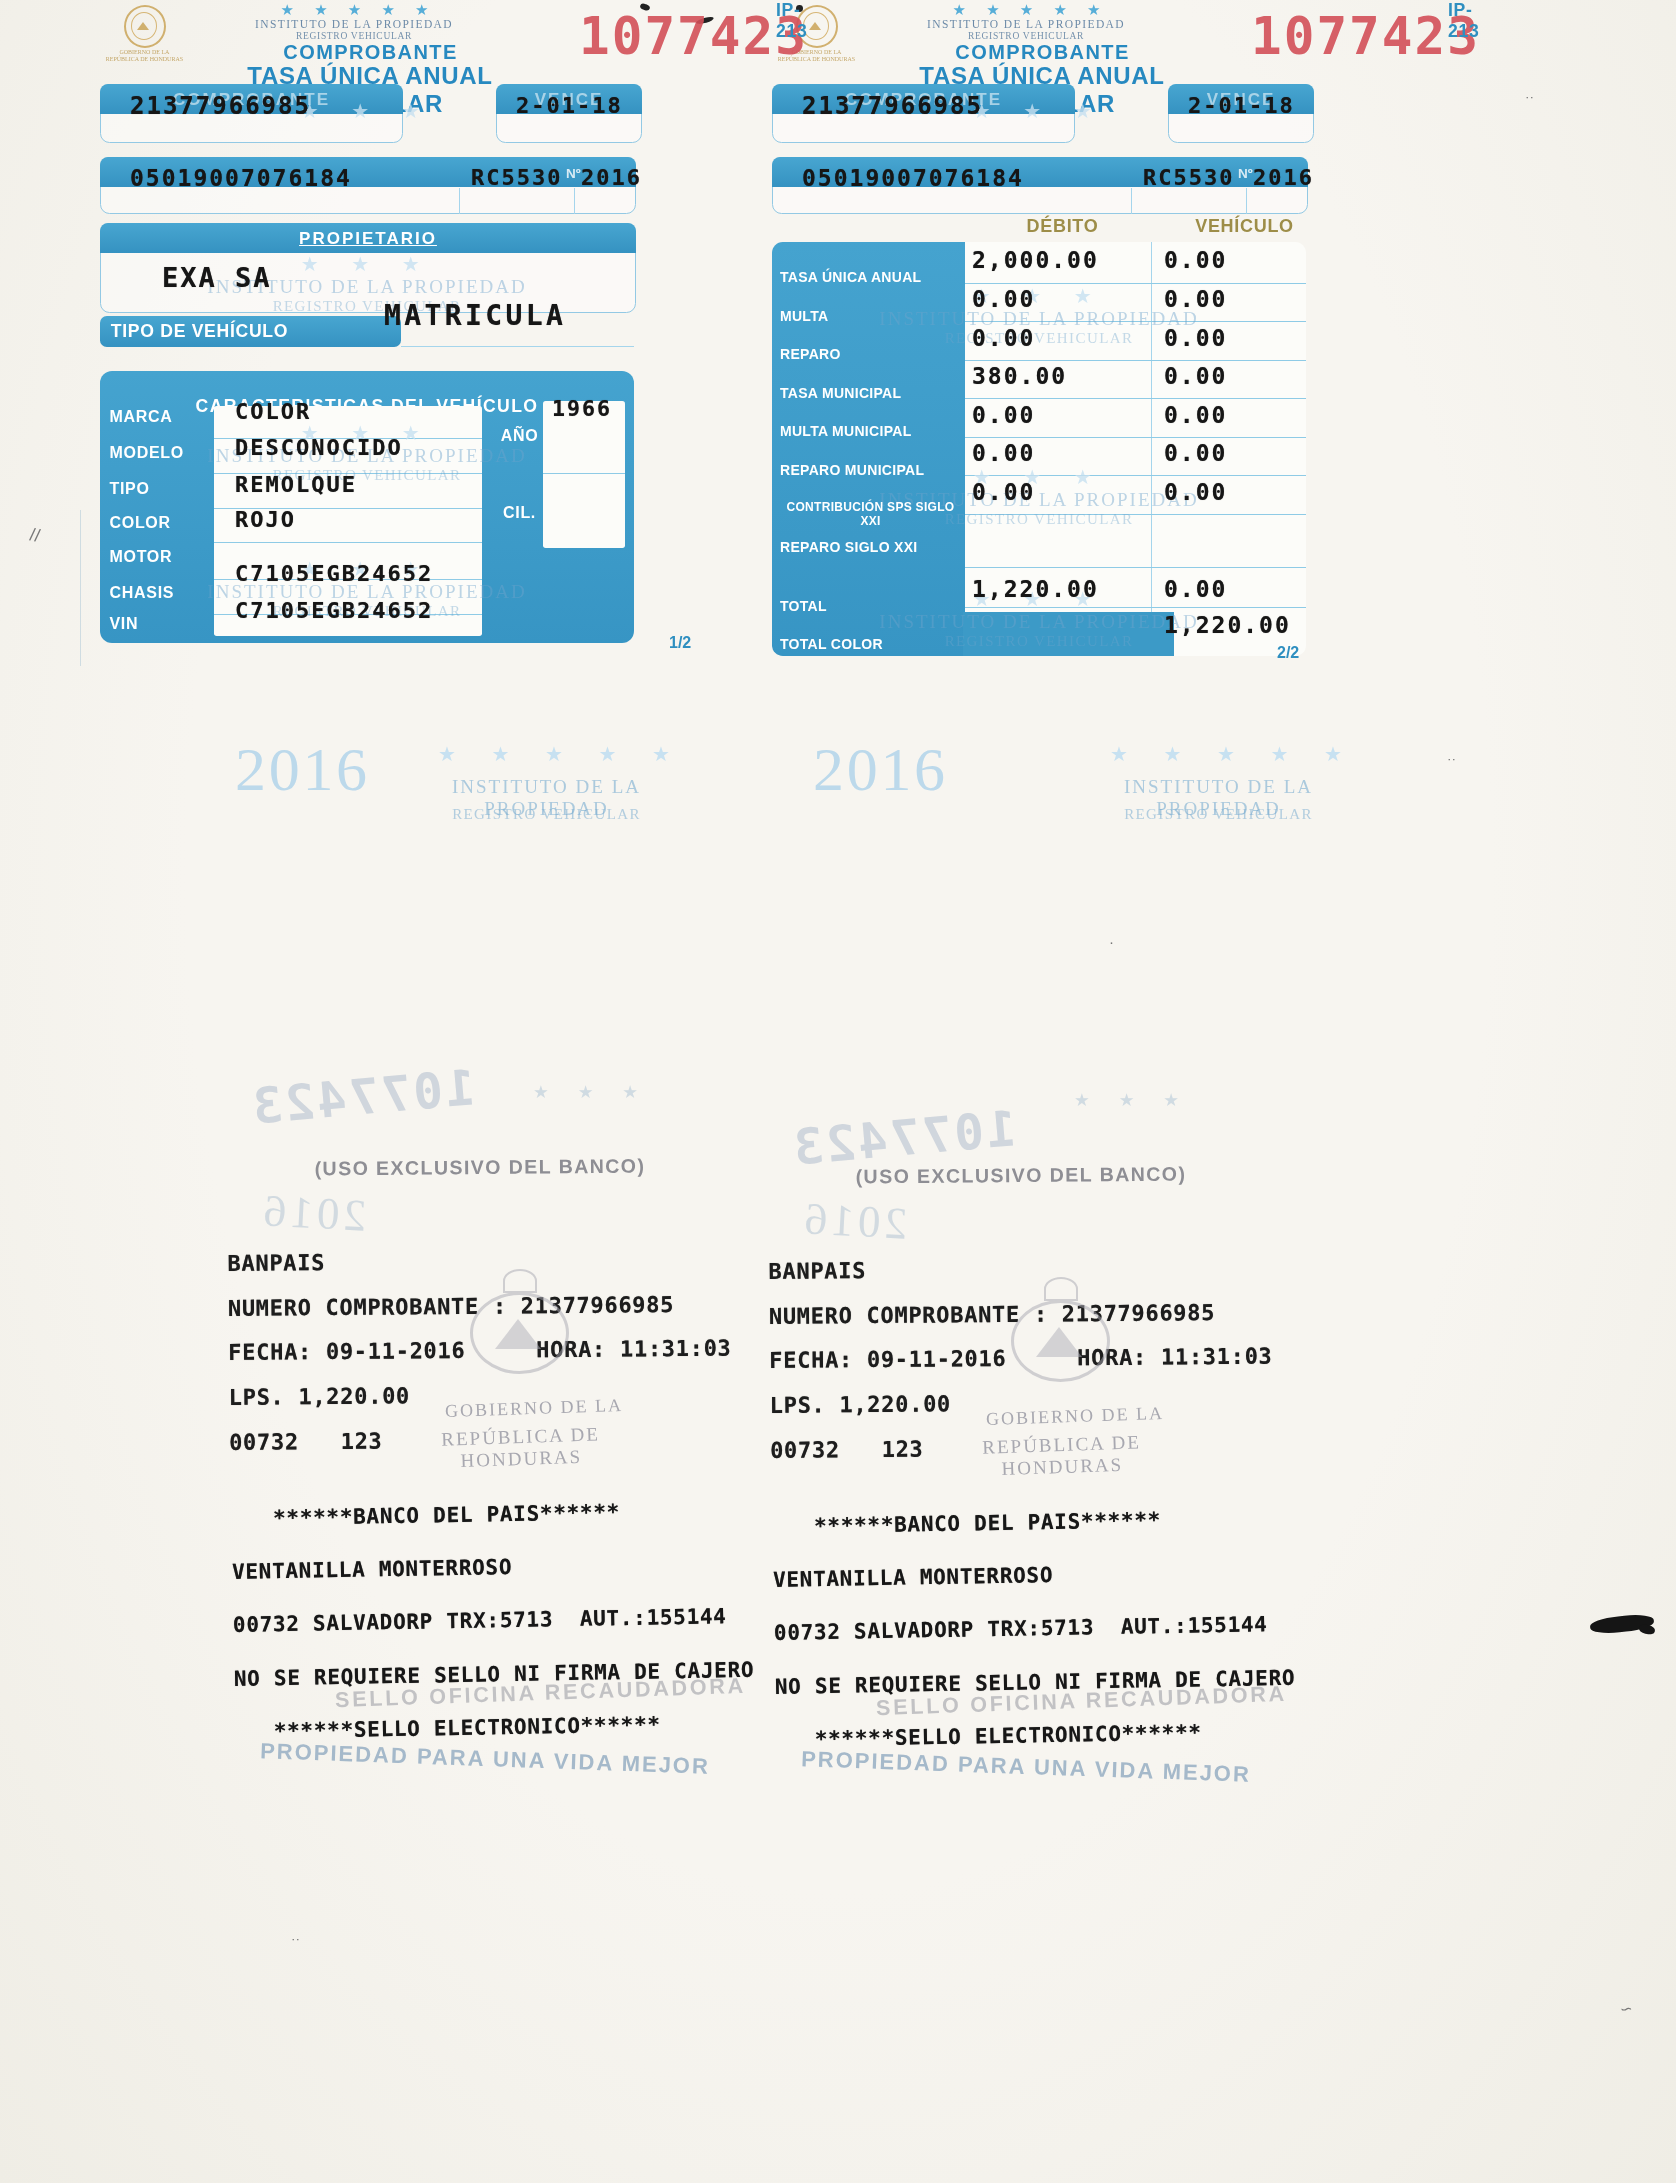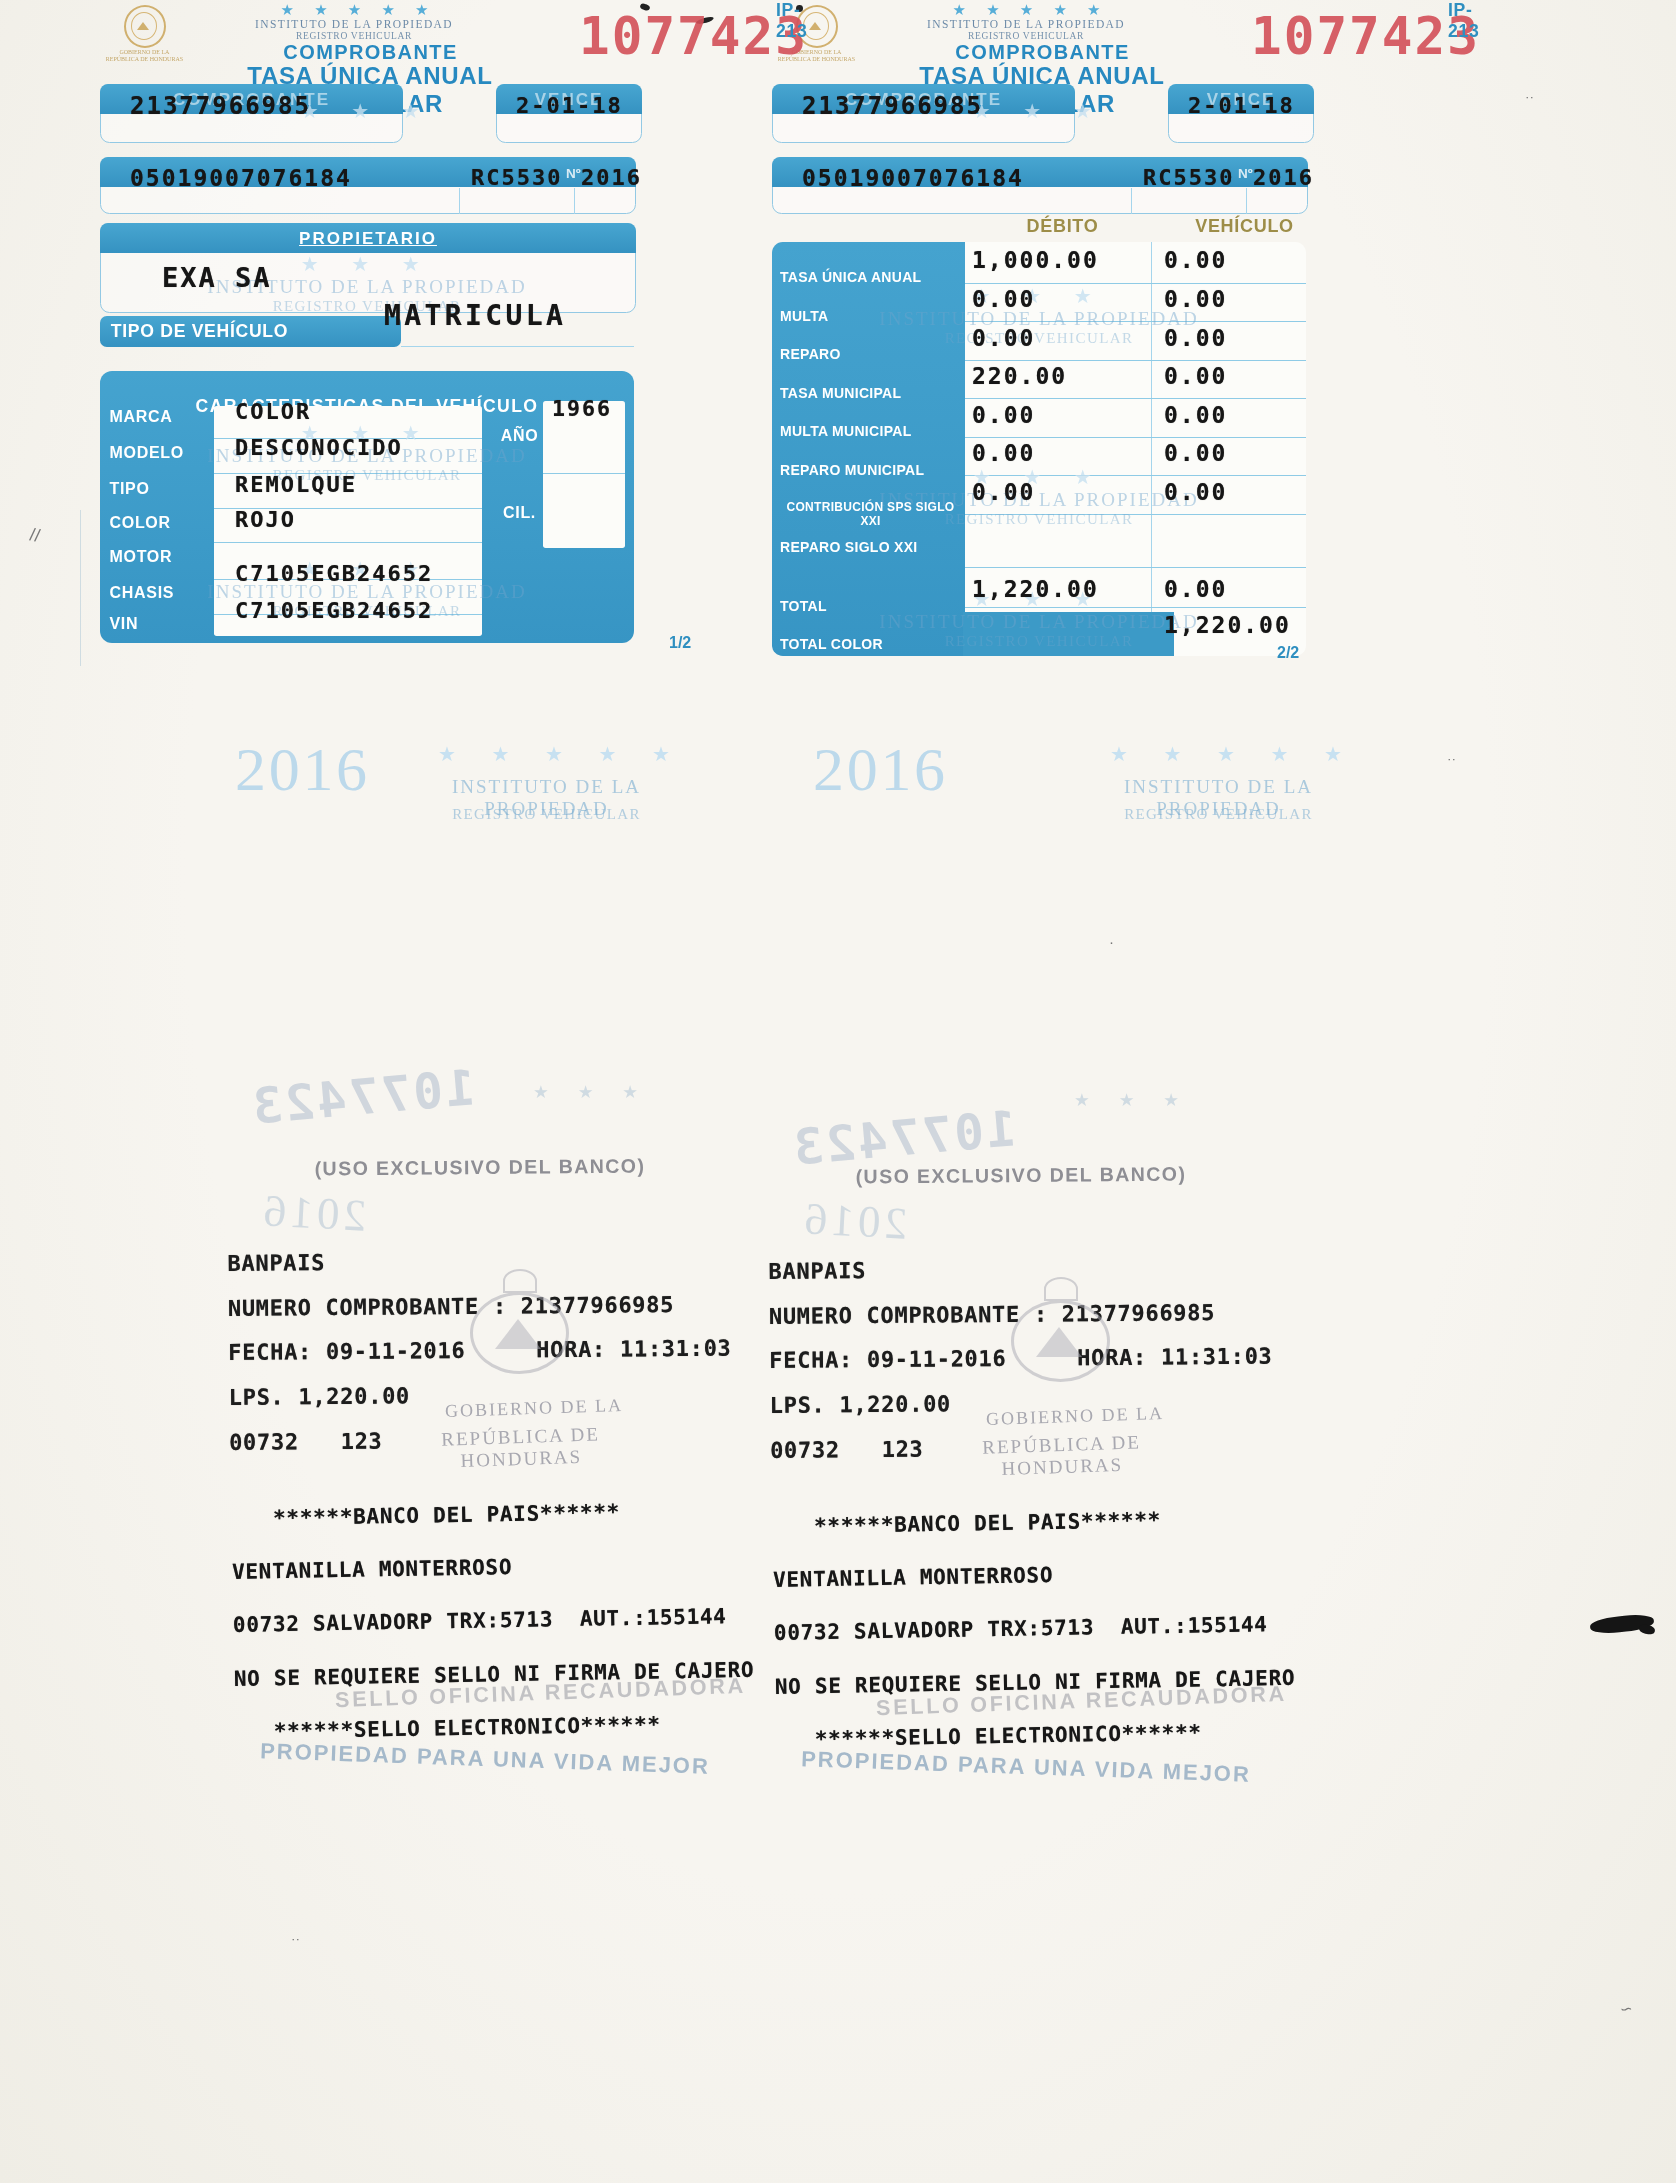--- a/index.html
+++ b/index.html
@@ -271,24 +271,24 @@
   <div class="amt-label al0">TASA ÚNICA ANUAL</div>
   <div class="amt-label al1">MULTA</div>
   <div class="amt-label al2">REPARO</div>
   <div class="amt-label al3">TASA MUNICIPAL</div>
   <div class="amt-label al4">MULTA MUNICIPAL</div>
   <div class="amt-label al5">REPARO MUNICIPAL</div>
   <div class="amt-label al6">CONTRIBUCIÓN SPS SIGLO XXI</div>
   <div class="amt-label al7">REPARO SIGLO XXI</div>
   <div class="amt-label al8">TOTAL</div>
   <div class="amt-label al9">TOTAL COLOR</div>
-  <div class="stamp amt-val adx ad0">1,000.00</div>
+  <div class="stamp amt-val adx ad0">2,000.00</div>
   <div class="stamp amt-val adx ad1">0.00</div>
   <div class="stamp amt-val adx ad2">0.00</div>
-  <div class="stamp amt-val adx ad3">220.00</div>
+  <div class="stamp amt-val adx ad3">380.00</div>
   <div class="stamp amt-val adx ad4">0.00</div>
   <div class="stamp amt-val adx ad5">0.00</div>
   <div class="stamp amt-val adx ad6">0.00</div>
   <div class="stamp amt-val adx ad8">1,220.00</div>
   <div class="stamp amt-val acx ac0">0.00</div>
   <div class="stamp amt-val acx ac1">0.00</div>
   <div class="stamp amt-val acx ac2">0.00</div>
   <div class="stamp amt-val acx ac3">0.00</div>
   <div class="stamp amt-val acx ac4">0.00</div>
   <div class="stamp amt-val acx ac5">0.00</div>

